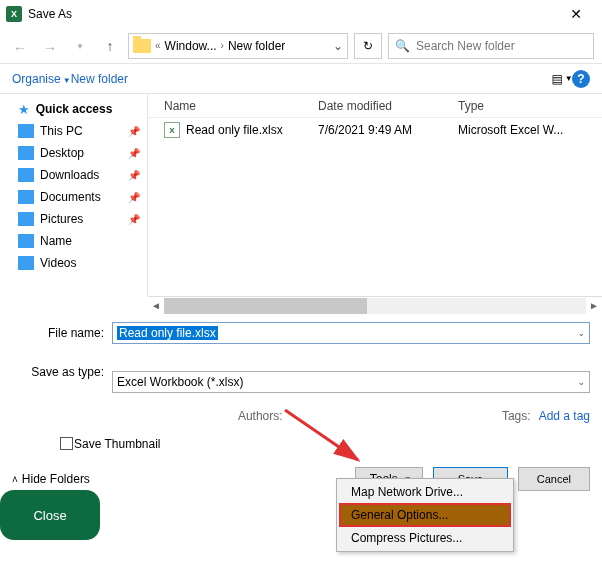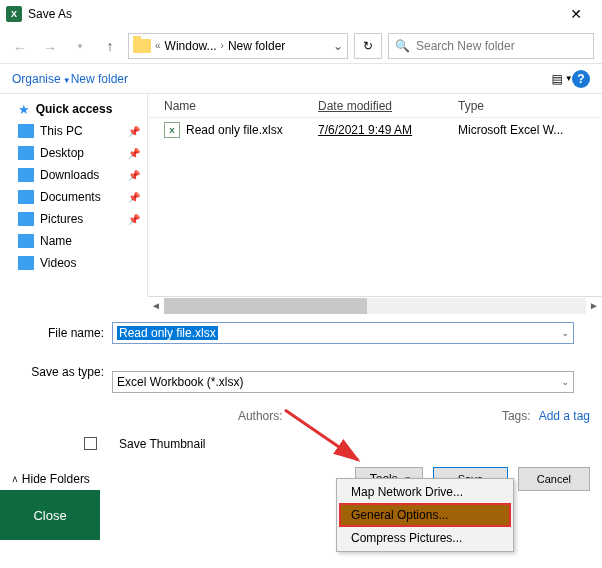--- a/index.html
+++ b/index.html
@@ -33,49 +33,49 @@
   .ico.pc { background:#3a9ff0; }
   .ico.desk { background:#3a9ff0; }
   .ico.dl { background:#3a9ff0; }
   .ico.doc { background:#3a9ff0; }
   .ico.pic { background:#3a9ff0; }
   .ico.music { background:#3a9ff0; }
   .ico.video { background:#3a9ff0; }
   .filepane { flex:1; display:flex; flex-direction:column; }
   .cols { display:flex; height:24px; align-items:center; border-bottom:1px solid #eee; color:#444; }
   .col-name { width:170px; padding-left:16px; }
-  .col-date { width:140px;text-decoration:underline; }
+  .col-date { width:140px; }
   .col-type { flex:1; }
   .row { display:flex; height:24px; align-items:center; }
   .row .col-name { display:flex; align-items:center; gap:6px; }
   .xls-ico { width:16px; height:16px; background:#fff; border:1px solid #8a8; display:flex; align-items:center; justify-content:center; color:#217346; font-size:8px; font-weight:bold; }
   .hscroll { height:18px; margin-left:148px; display:flex; align-items:center; border-top:1px solid #ddd; }
   .hscroll .track { flex:1; height:16px; background:#f0f0f0; position:relative; }
   .hscroll .thumb { position:absolute; left:0; top:0; height:100%; width:48%; background:#c8c8c8; }
   .hscroll .arr { width:16px; text-align:center; color:#666; font-size:10px;}
-  .form { padding: 8px 28px 6px 12px; }
+  .form { padding: 8px 12px 6px 12px; }
   .form-row { display:flex; align-items:center; margin-bottom:6px; }
   .form-label { width:100px; text-align:right; padding-right:8px; }
   .combo { flex:1; height:22px; border:1px solid #7a9ecb; display:flex; align-items:center; padding:0 4px; position:relative; }
   .combo .drop { position:absolute; right:4px; color:#555; font-size:9px; }
   .filename-sel { background:#0078d7; color:#fff; padding:0 2px; }
   .meta-row { display:flex; padding: 4px 12px; font-size:12px; color:#666;justify-content:flex-end; }
   .meta-row .lab { width:100px; text-align:right; padding-right:8px; }
   .meta-row .taglink { color:#1a66c9; }
-  .thumb-row { padding: 10px 0 12px 84px; display:flex; gap:22px; }
+  .thumb-row { padding: 10px 0 12px 60px; display:flex; gap:1px; }
   .chk { width:13px; height:13px; border:1px solid #555; }
   .btnbar { display:flex; align-items:center; padding: 4px 12px 8px 12px; gap:10px; }
   .hide-folders { display:flex; align-items:center; gap:4px; }
   .btn { height:24px; border:1px solid #adadad; background:#e1e1e1; padding: 0 18px; display:flex; align-items:center; justify-content:center; font-size:11px; }
   .btn.save { border-color:#0078d7; padding:0 24px; }
   .tools-btn { height:24px; border:1px solid #adadad; background:#e1e1e1; padding:0 10px 0 14px; display:flex; align-items:center; gap:6px; }
   .dropdown-menu { position:absolute; left:336px; top:478px; width:178px; background:#f2f2f2; border:1px solid #b0b0b0; box-shadow:2px 2px 4px rgba(0,0,0,0.2); padding:2px 0; }
   .menu-item { height:22px; display:flex; align-items:center; padding:0 14px; font-size:12px; }
   .menu-item.hl { background:#a16207; border:2px solid #e03030; margin:0 2px; padding:0 10px; height:24px; }
-  .excel-back { position:absolute; left:0; top:490px; width:100px; height:50px; background:#0d6b3f; color:#fff; display:flex; align-items:center; justify-content:center; font-size:13px; }
+  .excel-back { position:absolute; left:0; top:490px; width:100px; height:50px; background:#0d6b3f; color:#fff; display:flex; align-items:center; justify-content:center; font-size:13px;border-radius:14px; }
   svg.arrow { position:absolute; pointer-events:none; }
 </style>
 </head>
 <body>
 
 <div class="titlebar">
   <div class="excel-icon">X</div>
   <div class="title-text">Save As</div>
   <div class="close-x">✕</div>
 </div>

